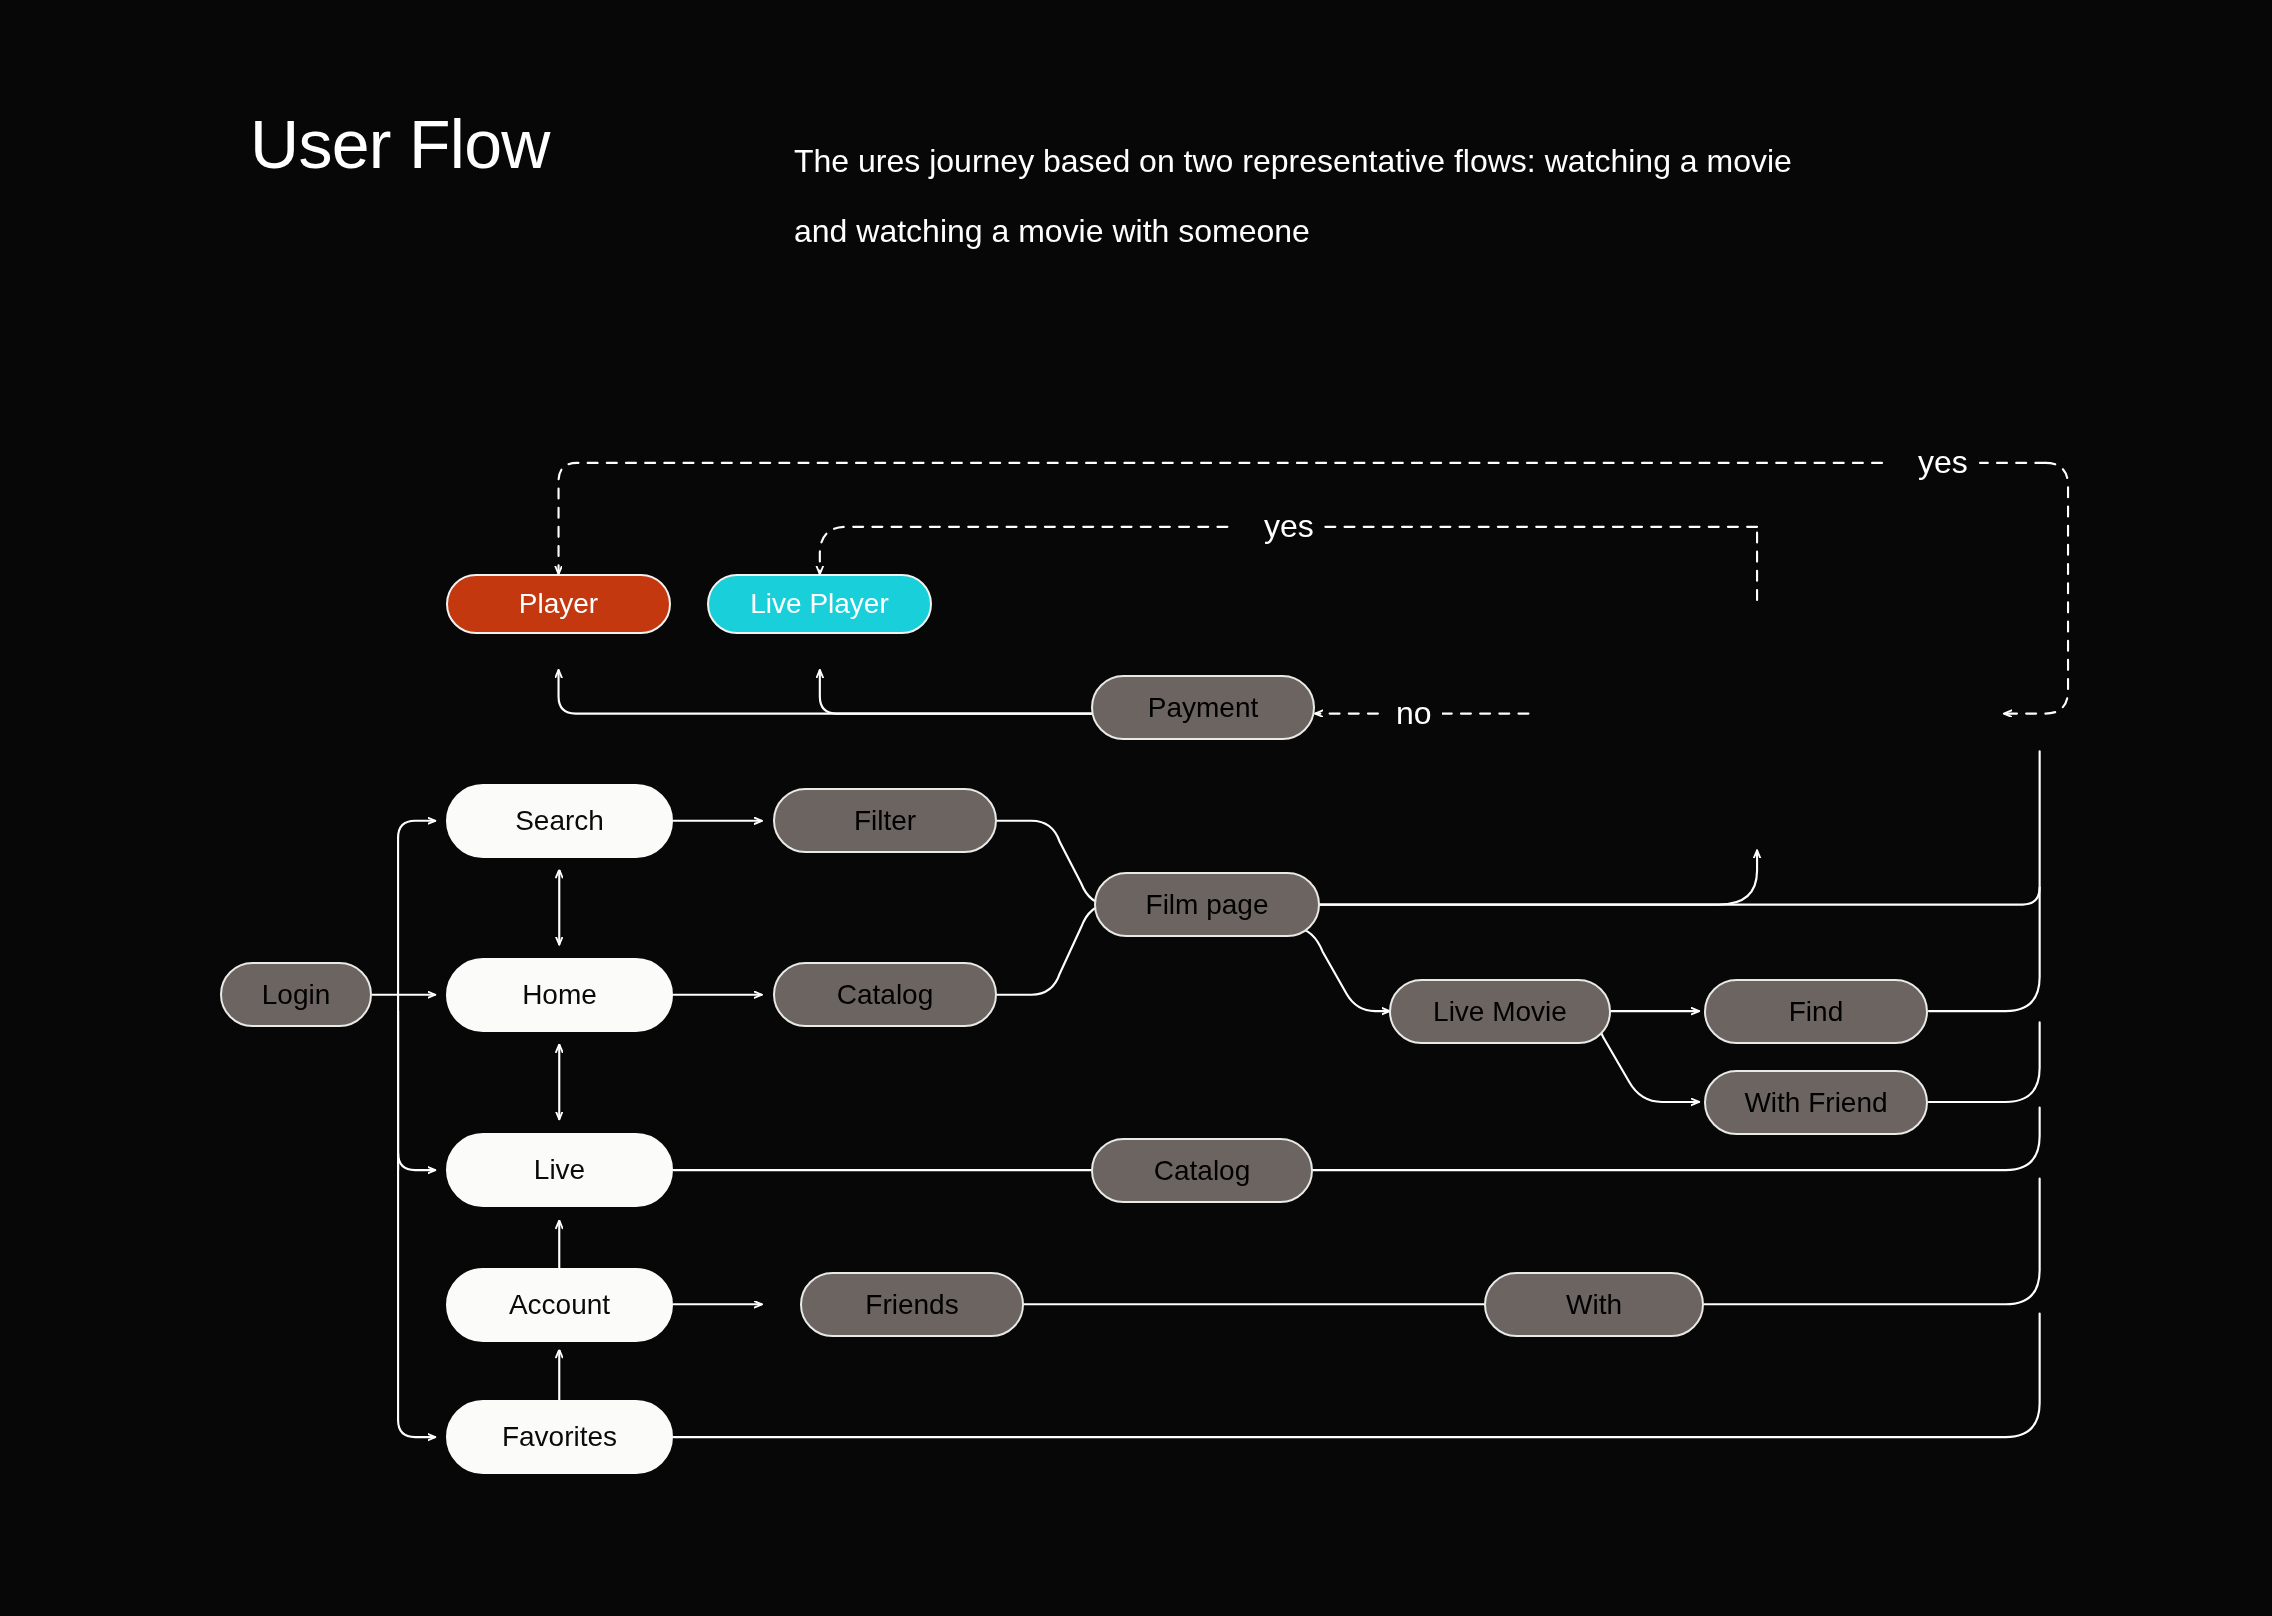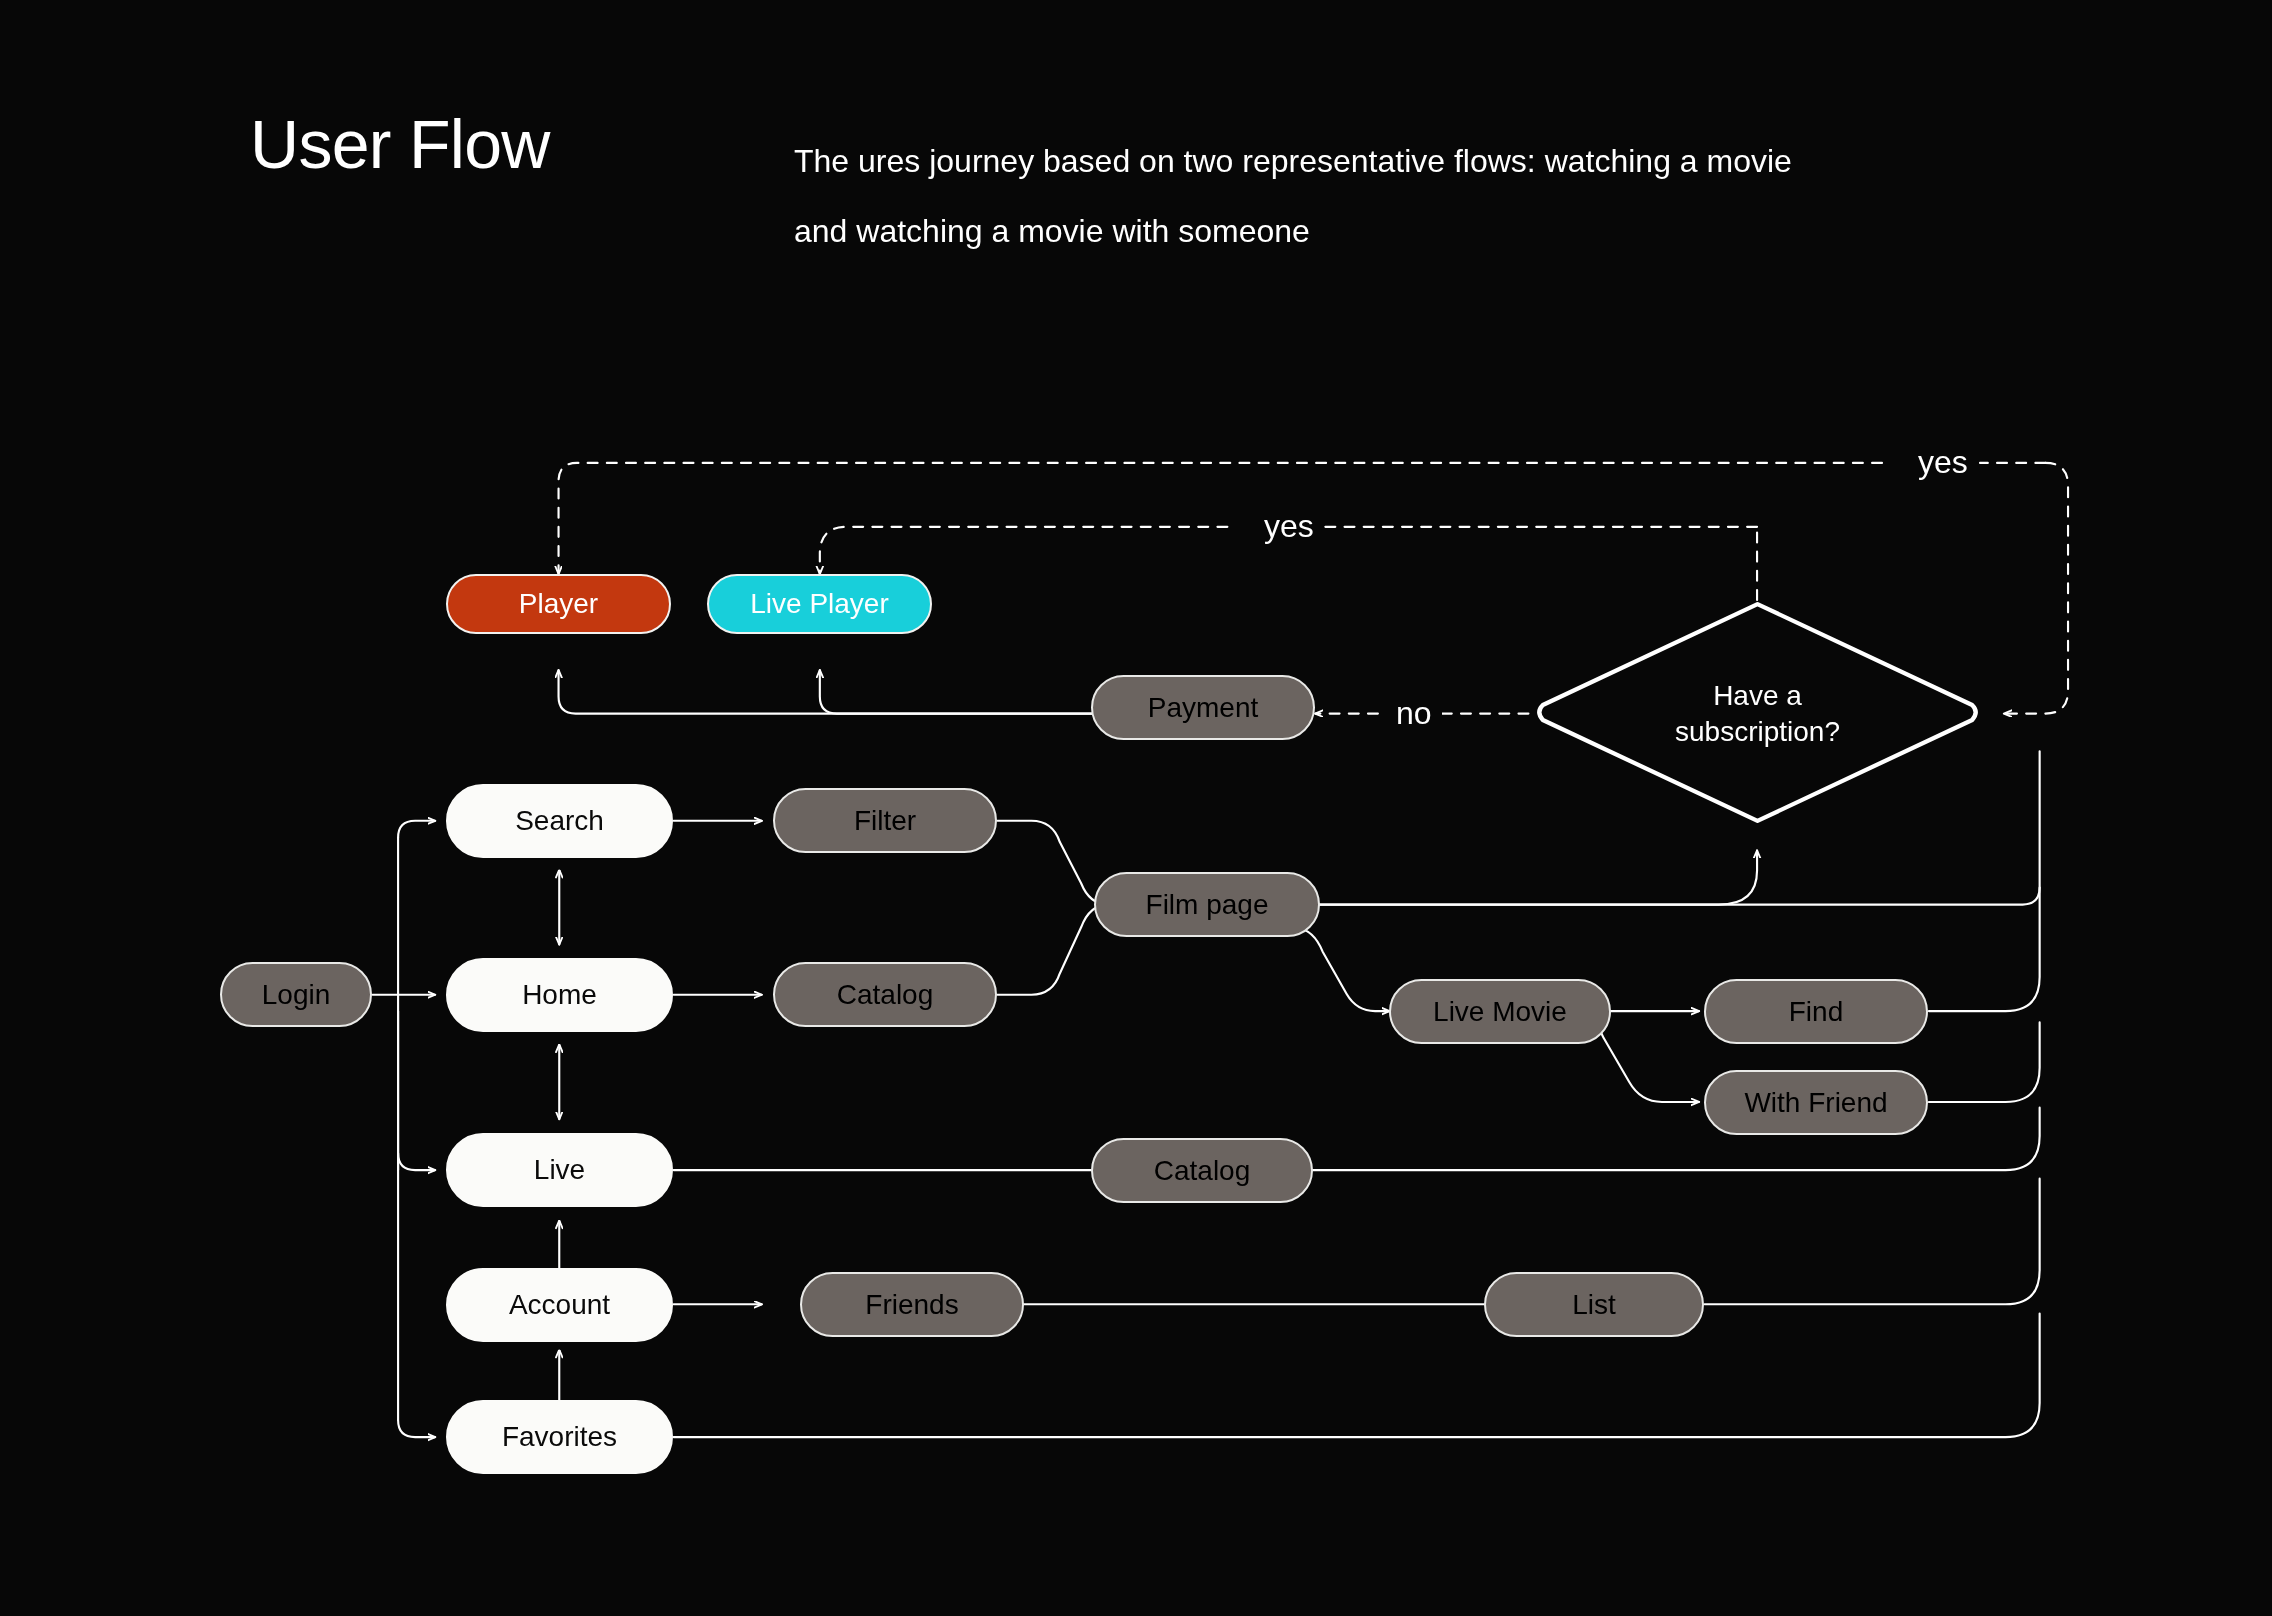--- a/index.html
+++ b/index.html
@@ -177,27 +177,20 @@
   </div>
 
   <div class="node pill cyan" style="left:707px;top:574px;width:225px;height:60px;">
     <span>Live Player</span>
   </div>
 
   <div class="node pill gray" style="left:1091px;top:675px;width:224px;height:65px;">
     <span>Payment</span>
   </div>
 
-  <div id="node-decision" style="left:1530px;top:597px;width:455px;height:231px;">
-    <svg width="455" height="231" viewBox="0 0 640 325" xmlns="http://www.w3.org/2000/svg">
-      <path d="M320,10 L622,152 Q632,162 622,173 L320,315 L18,173 Q8,162 18,152 Z" fill="none" stroke="#ffffff" stroke-width="6" stroke-linejoin="round"></path>
-    </svg>
-    <span class="dtext">Have a
-subscription?</span>
-  </div>
 
   <div class="node pill gray" style="left:220px;top:962px;width:152px;height:65px;">
     <span>Login</span>
   </div>
 
   <div class="node pill white" style="left:446px;top:784px;width:227px;height:74px;">
     <span>Search</span>
   </div>
 
   <div class="node pill gray" style="left:773px;top:788px;width:224px;height:65px;">
@@ -238,21 +231,21 @@
 
   <div class="node pill white" style="left:446px;top:1268px;width:227px;height:74px;">
     <span>Account</span>
   </div>
 
   <div class="node pill gray" style="left:800px;top:1272px;width:224px;height:65px;text-align:center;">
     <span>Friends</span>
   </div>
 
   <div class="node pill gray" style="left:1484px;top:1272px;width:220px;height:65px;">
-    <span>List</span>
+    <span>With</span>
   </div>
 
   <div class="node pill white" style="left:446px;top:1400px;width:227px;height:74px;">
     <span>Favorites</span>
   </div>
 
 </div>
 
 
 </body></html>

